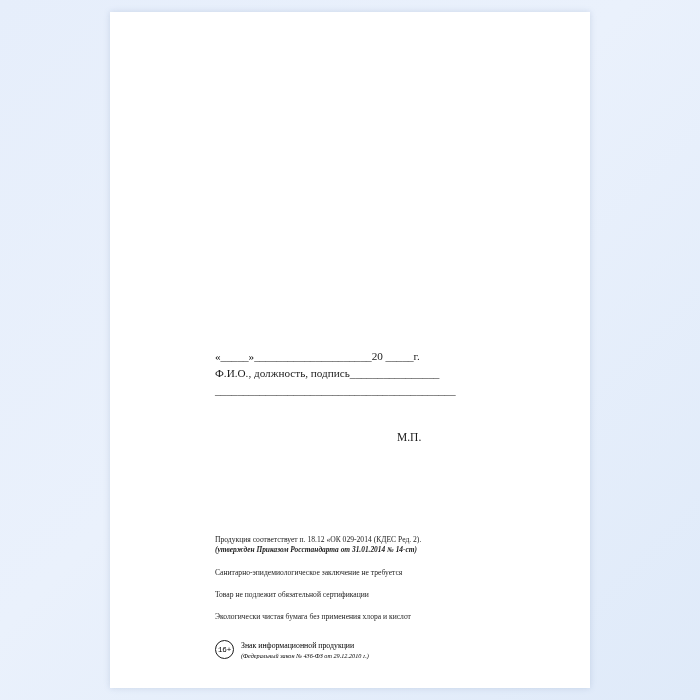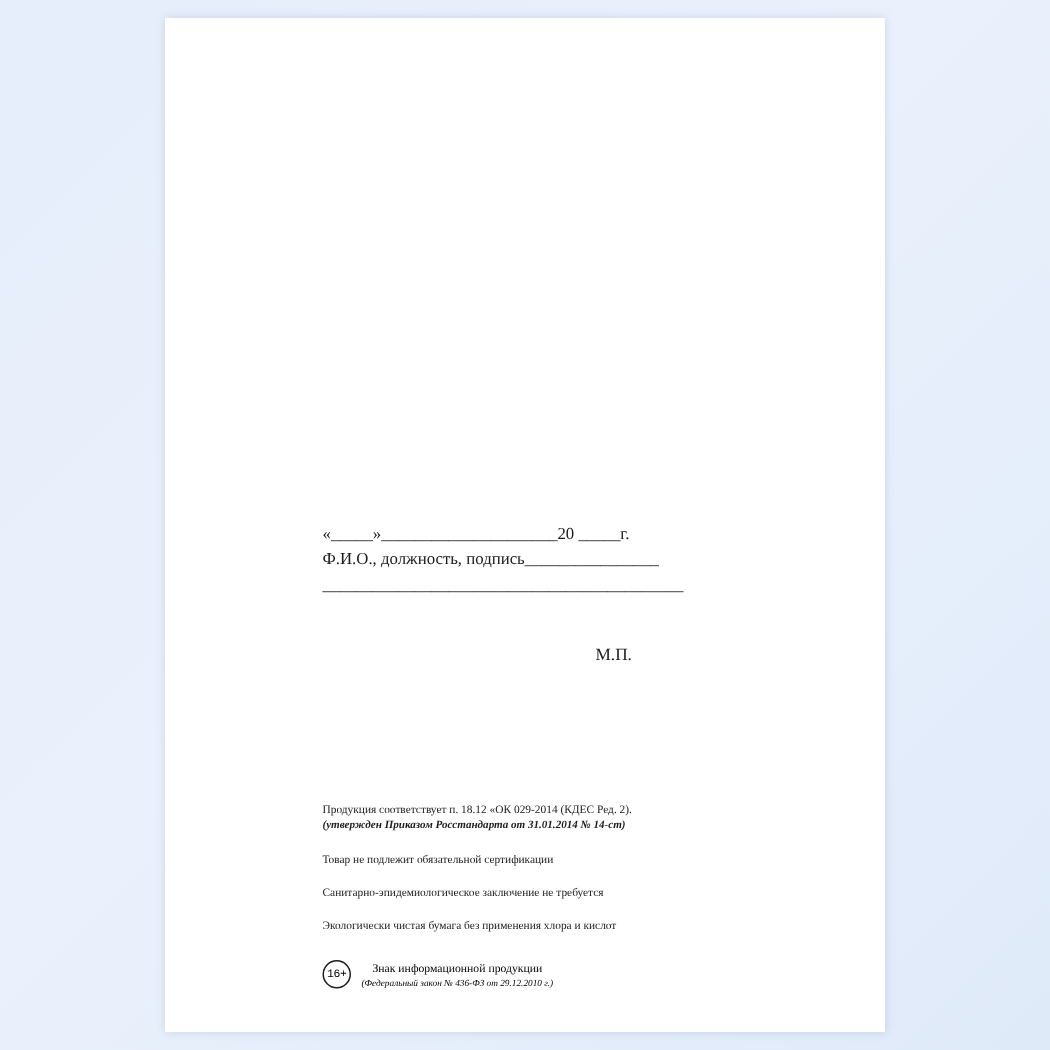--- a/index.html
+++ b/index.html
@@ -84,21 +84,20 @@
     display: flex;
     align-items: center;
     justify-content: center;
     flex: none;
     margin-top: 0px;
     letter-spacing: -0.2px;
   }
   .age-text {
     margin-left: 7px;
     padding-top: 1px;
-    text-align: center;
   }
   .age-text .t1 {
     font-size: 7.8px;
     line-height: 1.3;
   }
   .age-text .t2 {
     font-size: 6.2px;
     font-style: italic;
     line-height: 1.4;
     margin-top: 1px;
@@ -116,22 +115,22 @@
       <div class="line">___________________________________________</div>
     </div>
 
     <div class="mp">М.П.</div>
 
     <div class="legal">
       <div class="p tight">
         <div>Продукция соответствует п. 18.12 «ОК 029-2014 (КДЕС Ред. 2).</div>
         <div class="ital">(утвержден Приказом Росстандарта от 31.01.2014 № 14-ст)</div>
       </div>
+      <div class="p">Санитарно-эпидемиологическое заключение не требуется</div>
       <div class="p">Товар не подлежит обязательной сертификации</div>
-      <div class="p">Санитарно-эпидемиологическое заключение не требуется</div>
       <div class="p">Экологически чистая бумага без применения хлора и кислот</div>
     </div>
 
     <div class="age-row">
       <div class="age-badge">16+</div>
       <div class="age-text">
         <div class="t1">Знак информационной продукции</div>
         <div class="t2">(Федеральный закон № 436-ФЗ от 29.12.2010 г.)</div>
       </div>
     </div>

